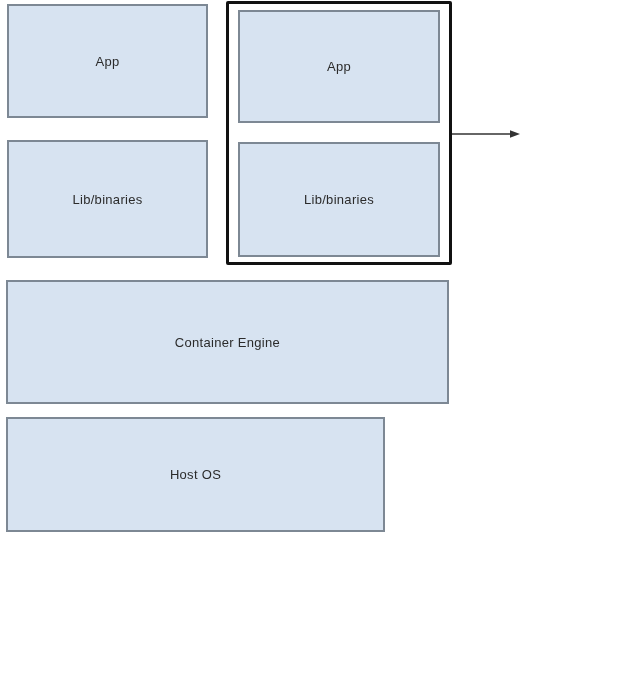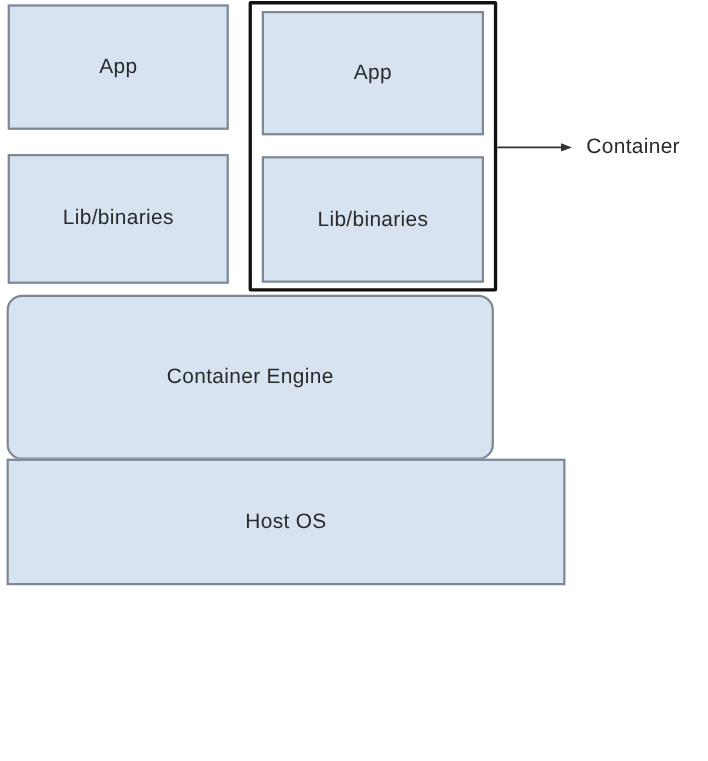--- a/index.html
+++ b/index.html
@@ -15,41 +15,41 @@
     background: #ffffff;
     overflow: hidden;
   }
   .box {
     position: absolute;
     background: var(--box-fill, #d7e3f1);
     border: 2px solid var(--box-border, #7d8894);
     display: flex;
     align-items: center;
     justify-content: center;
-    font-size: 19px;
+    font-size: 13px;
     letter-spacing: 0.3px;
     color: var(--text-color, #2b2b2b);
     text-align: left;
   }
   .group-outline {
     position: absolute;
     border: 3px solid var(--group-border, #111111);
     border-radius: 2px;
     background: transparent;
   }
   
   .app-left  { left: 7px;  top: 4px;   width: 201px; height: 114px; }
   .lib-left  { left: 7px;  top: 140px; width: 201px; height: 118px; }
   
   .group     { left: 226px; top: 1px;  width: 226px; height: 264px; }
   .app-right { left: 238px; top: 10px;  width: 202px; height: 113px; }
   .lib-right { left: 238px; top: 142px; width: 202px; height: 115px; }
   
-  .engine    { left: 6px; top: 268px; width: 443px; height: 150px; border-radius: 14px; }
-  .hostos    { left: 6px; top: 417px; width: 508px; height: 115px; }
+  .engine    { left: 6px; top: 280px; width: 443px; height: 124px; }
+  .hostos    { left: 6px; top: 417px; width: 379px; height: 115px; }
   .hardware  { left: 6px; top: 568px; width: 443px; height: 115px; }
   
   .arrow {
     position: absolute;
     left: 452px;
     top: 128px;
     width: 70px;
     height: 12px;
     display: block;
   }
@@ -80,20 +80,19 @@
 
   <div class="box app-right">App</div>
 
   <div class="box lib-right">Lib/binaries</div>
 
   <svg class="arrow" viewBox="0 0 70 12" aria-hidden="true">
     <line x1="0" y1="6" x2="58" y2="6"></line>
     <polygon points="58,2.2 68,6 58,9.8"></polygon>
   </svg>
 
-  <div class="annotation-label">Container</div>
 
   <div class="box engine">Container Engine</div>
 
   <div class="box hostos">Host OS</div>
 
 
 </div>
 
 </body></html>

